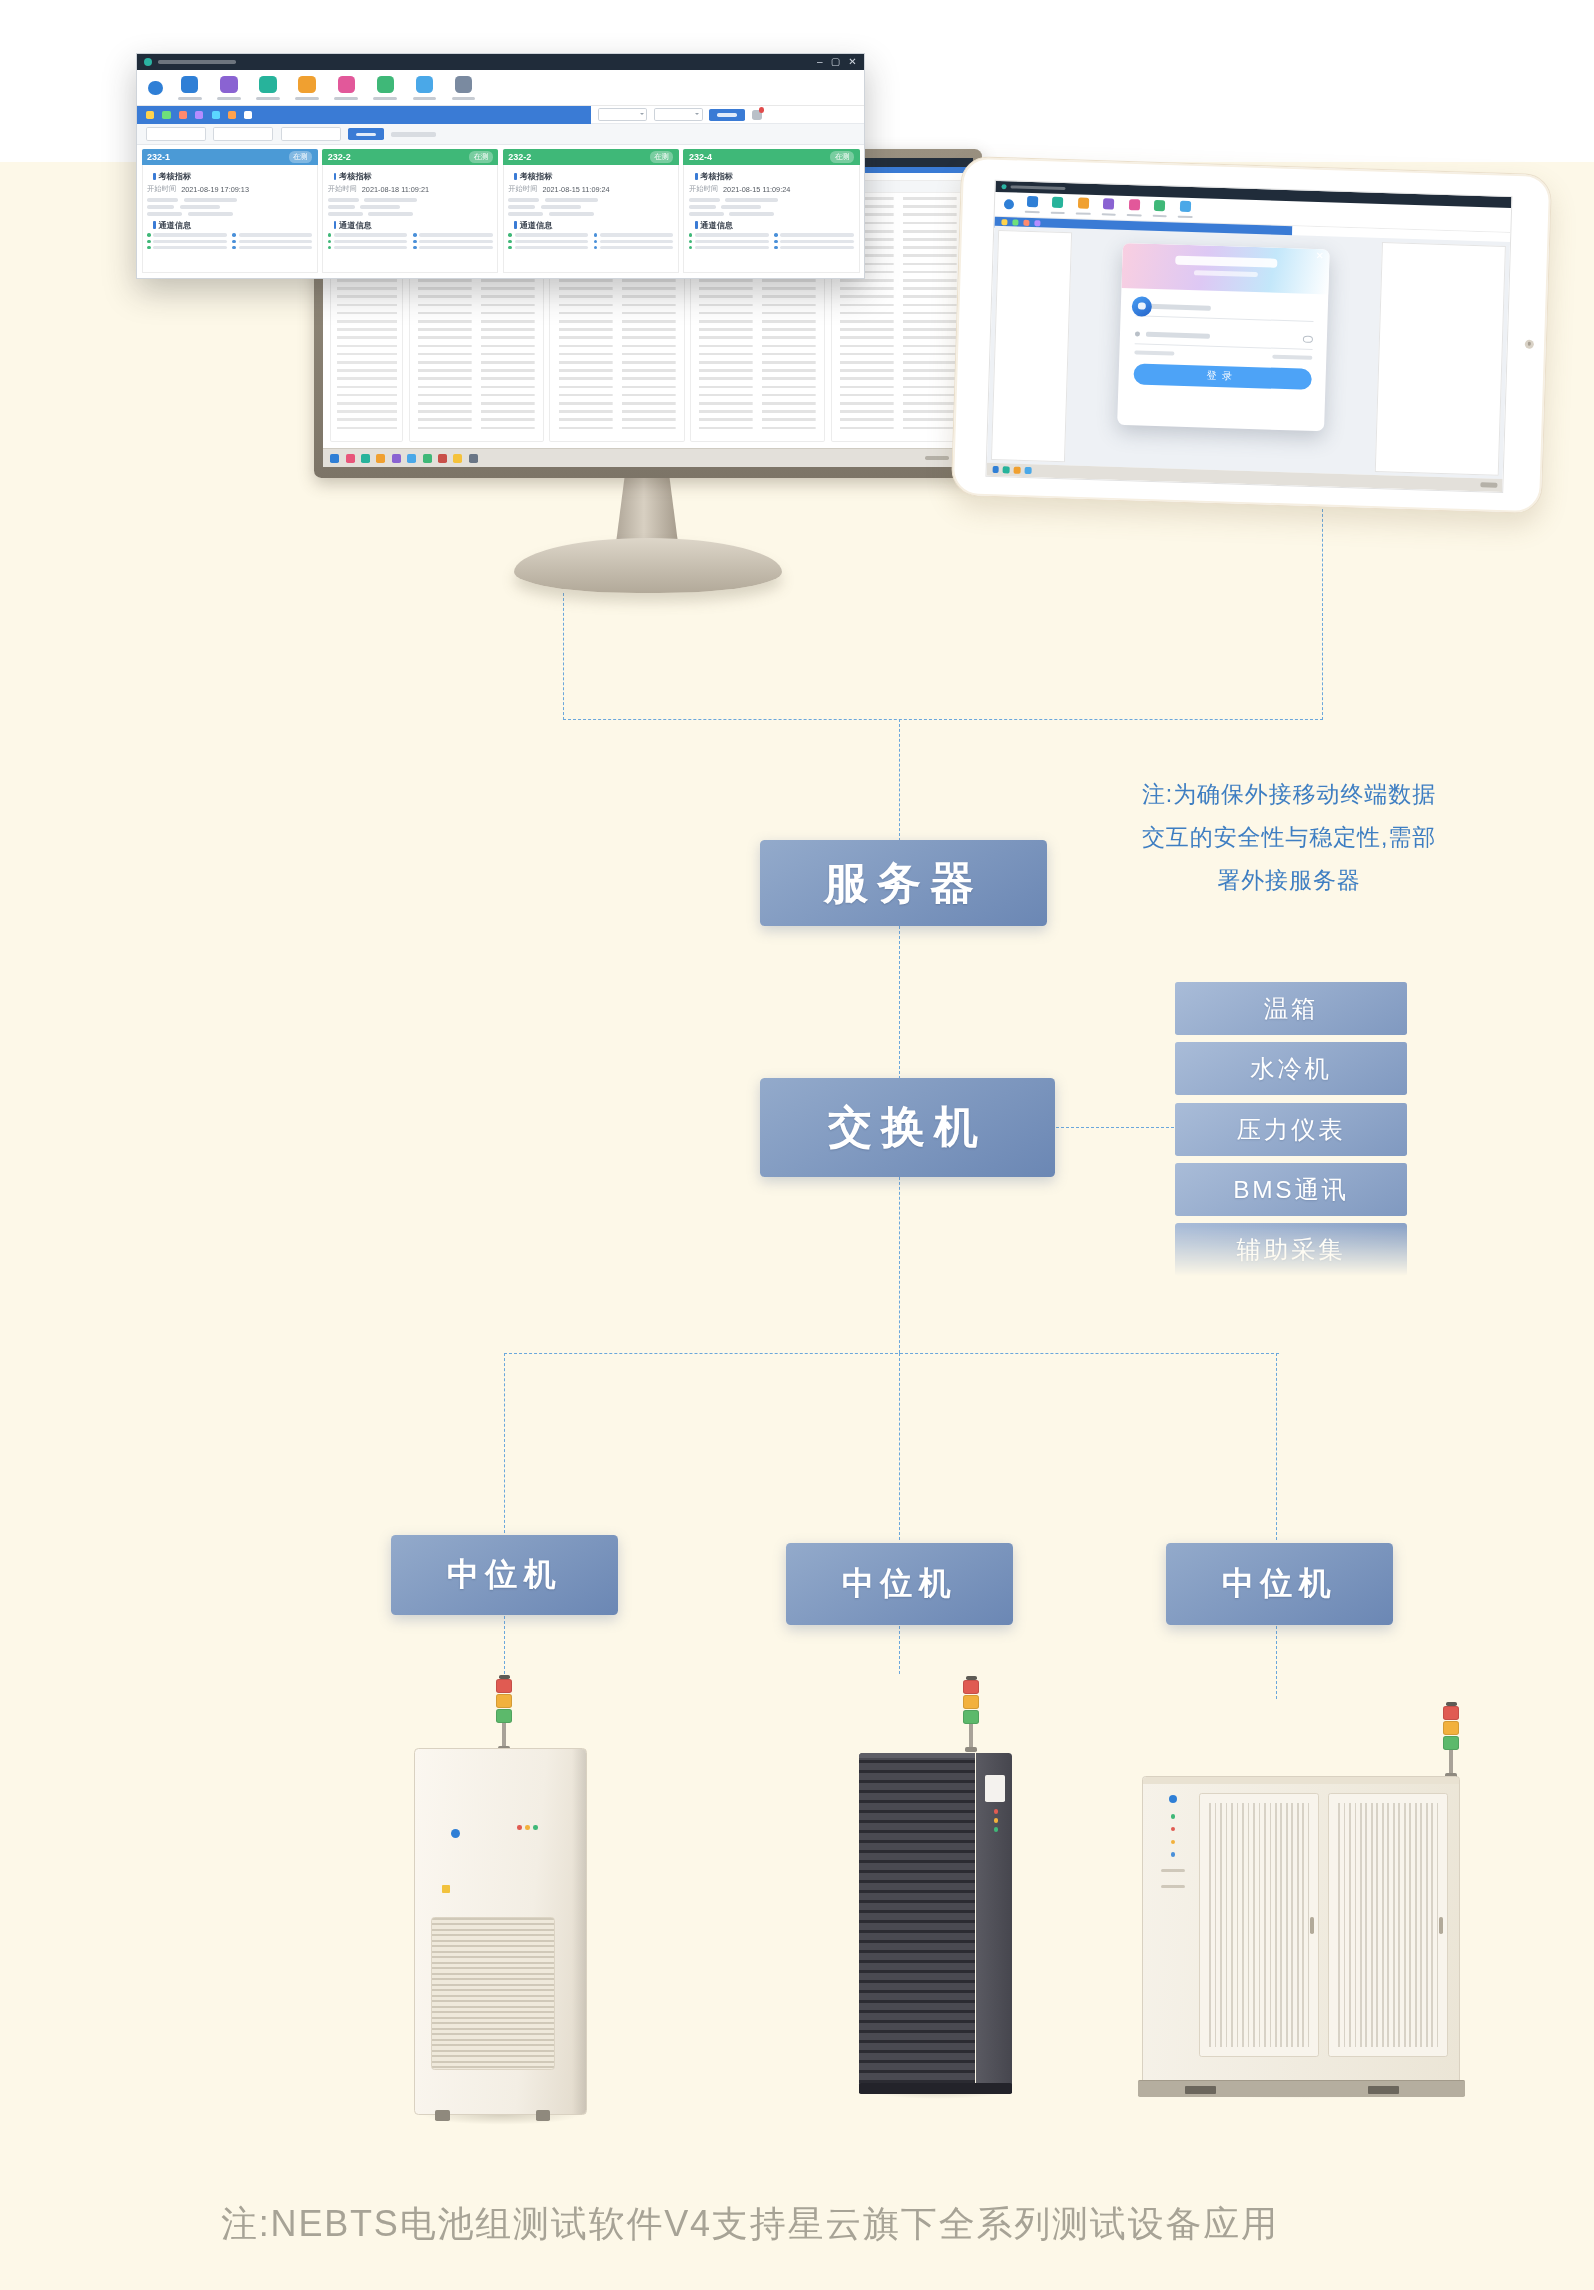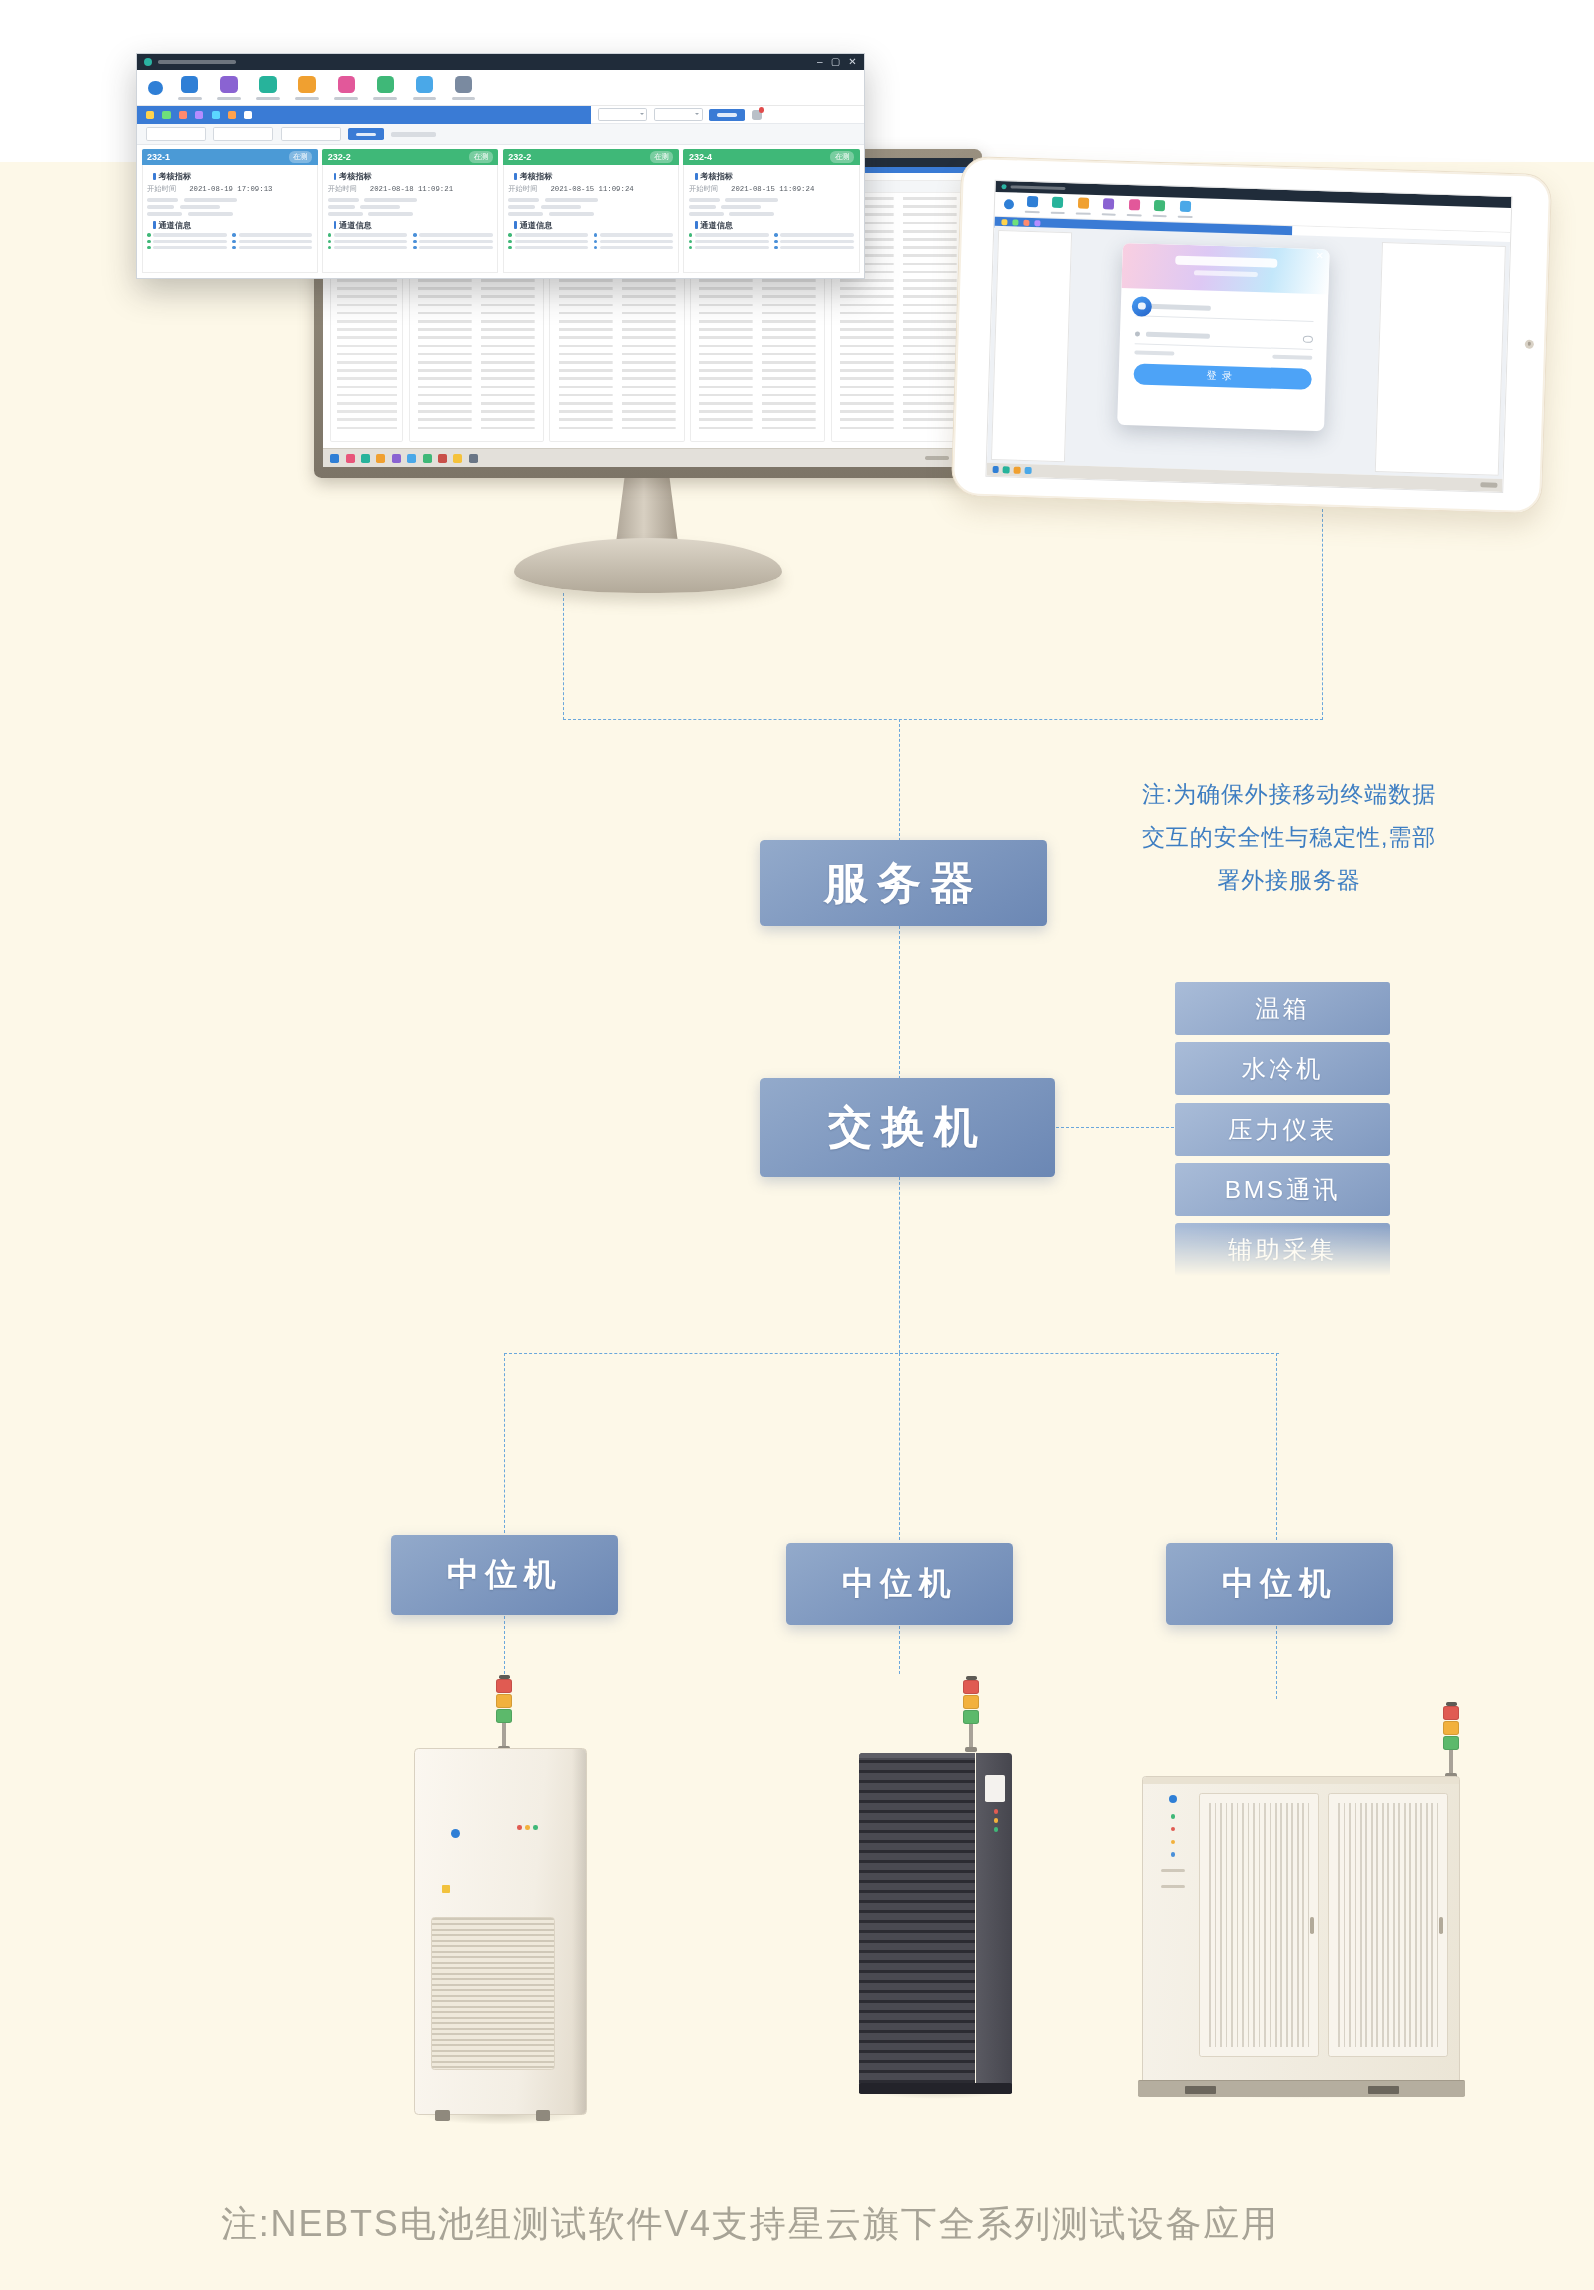--- a/index.html
+++ b/index.html
@@ -16,21 +16,21 @@
   .node{
     position:absolute;display:flex;align-items:center;justify-content:center;
     background:linear-gradient(150deg,var(--node-grad-top,#93aacb),var(--node-grad-bottom,#6b87b4));
     border-radius:4.5px;color:#fff;font-weight:700;
     box-shadow:0 4.5px 12.7px rgba(90,110,150,.28);
     text-shadow:0 0.9px 1.8px rgba(40,60,90,.25);
   }
   .node-large{font-size:44px;letter-spacing:9px;}
   .node-mid{font-size:32px;letter-spacing:6.4px;}
   .peri{
-    width:215px;height:53px;margin-bottom:7.3px;display:flex;align-items:center;justify-content:center;
+    width:232px;height:53px;margin-bottom:7.3px;display:flex;align-items:center;justify-content:center;
     color:#fff;font-size:24.5px;letter-spacing:2.7px;border-radius:2.7px;
     background:linear-gradient(150deg,var(--peri-grad-top,#a9bcd8),var(--peri-grad-bottom,#8099c0));
     text-shadow:0 0.9px 1.8px rgba(40,60,90,.2);
   }
   .peri.fade{
     -webkit-mask-image:linear-gradient(180deg,#000 5%,transparent 100%);
     mask-image:linear-gradient(180deg,#000 5%,transparent 100%);
   }
   .note-blue{
     position:absolute;left:1120px;top:773px;width:338px;text-align:center;
@@ -105,21 +105,21 @@
   .filterrow{height:20px;background:#f5f7f9;border-bottom:0.9px solid #e5e8ec;display:flex;align-items:center;gap:7.3px;padding:0 9px;}
   .filterrow .box{width:58px;height:11.8px;background:#fff;border:0.9px solid #d4d9df;border-radius:1.8px;}
   .wincols{display:flex;gap:4.5px;padding:3.6px 4.5px 0 4.5px;height:124px;}
   .wincol{flex:1;display:flex;flex-direction:column;min-width:0;}
   .colhead{height:16.4px;border-radius:1.8px 1.8px 0 0;display:flex;align-items:center;padding:0 5.5px;color:#fff;}
   .colhead .cid{font-size:9px;font-weight:700;}
   .colhead .badge{margin-left:auto;font-size:7.3px;background:rgba(255,255,255,.3);border-radius:5.5px;padding:0.9px 4.5px;}
   .colbody{flex:1;background:#fff;border:0.9px solid #ececec;border-top:0;padding:3.6px 4.5px;font-size:7.3px;overflow:hidden;}
   .sec{display:flex;align-items:center;gap:2.7px;margin:1.8px 0 2.7px 0;font-size:8.2px;font-weight:700;color:#3c4450;padding-left:6px;}
   .sec:before{content:"";width:2.7px;height:7.3px;background:var(--accent-blue,#3a7bd5);border-radius:0.9px;}
-  .kv{display:flex;gap:13px;align-items:center;margin:1.8px 0;font-family:Liberation Mono, monospace;}
+  .kv{display:flex;gap:5px;align-items:center;margin:1.8px 0;}
   .kv .k{color:#9aa0a8;white-space:nowrap;}
   .kv .v{color:#555b63;white-space:nowrap;}
   .simrow{display:flex;gap:5.5px;align-items:center;margin:3.6px 0;}
   .simrow .bar-sim{height:3.6px;background:#dfe2e7;}
   .chan-grid{display:grid;grid-template-columns:1fr 1fr;gap:2.7px 5.5px;margin-top:2.7px;}
   .chan-row{display:flex;align-items:center;gap:2.7px;}
   .chan-row .dot{width:3.6px;height:3.6px;border-radius:50%;background:var(--status-green,#3fb878);}
   .chan-row:nth-child(even) .dot{background:var(--status-blue,#4a90d9);}
   .chan-row .bar-sim{flex:1;height:3.6px;background:#e2e5ea;}
   

